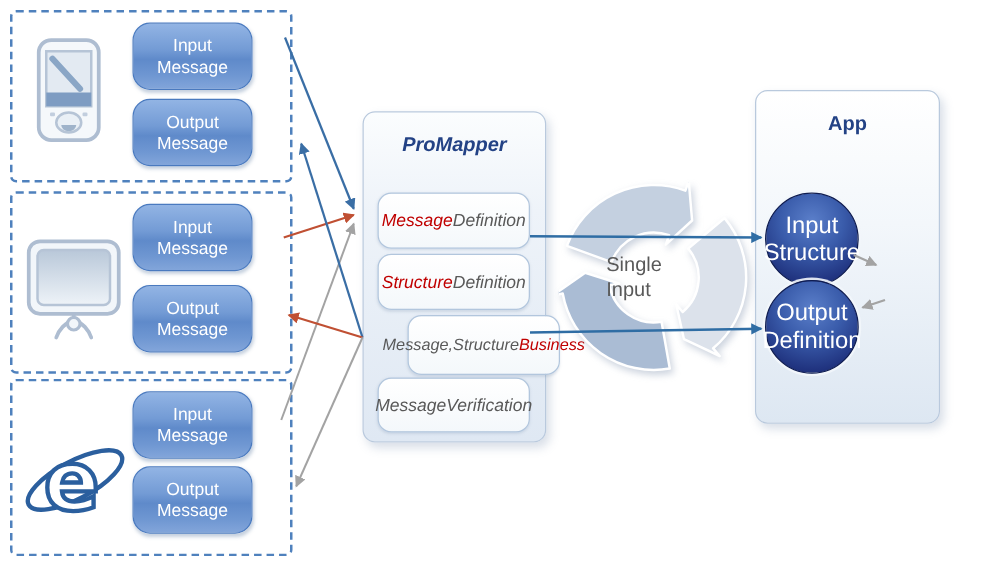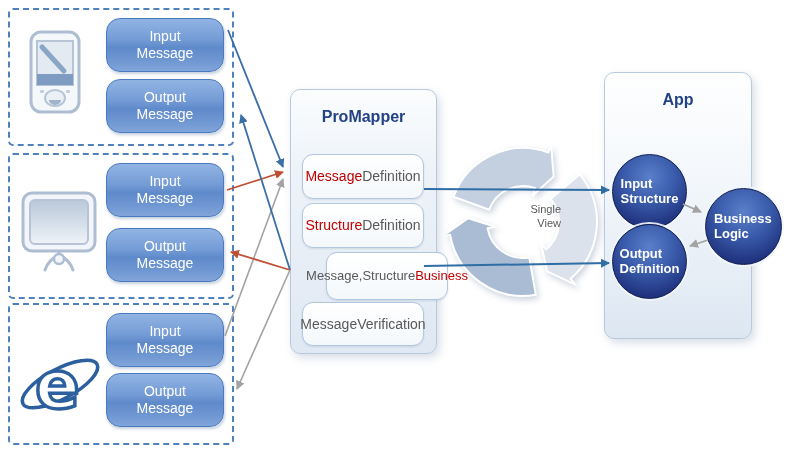--- a/index.html
+++ b/index.html
@@ -6,40 +6,40 @@
   .canvas{position:relative;width:793px;height:449px;background:#ffffff;
           font-family:"Liberation Sans",sans-serif;overflow:hidden;}
 
   
   .group{position:absolute;border:2px dashed #4f81bd;border-radius:5px;}
   .g1{left:8px;top:8px;width:222px;height:134px;}
   .g2{left:8px;top:153px;width:222px;height:142px;}
   .g3{left:8px;top:303px;width:222px;height:138px;}
 
   
-  .msgbox{position:absolute;width:118px;height:54px;border-radius:14px;
+  .msgbox{position:absolute;width:96px;height:54px;border-radius:14px;
           border:1px solid #4a7abf;
           background:linear-gradient(180deg,#92b4e4 0%,#739bd5 40%,#5f8aca 55%,#6f97d2 80%,#82a5da 100%);
           color:#fff;display:flex;align-items:center;justify-content:center;text-align:center;
           font-size:14px;line-height:1.22;box-shadow:1px 2px 3px rgba(90,120,160,.35);
           padding:16px 16px;box-sizing:border-box;}
   .b1{left:106px;top:18px;}  .b2{left:106px;top:79px;}
   .b3{left:106px;top:163px;} .b4{left:106px;top:228px;}
   .b5{left:106px;top:313px;} .b6{left:106px;top:373px;}
 
   .devicon{position:absolute;}
   .i-pda{left:28px;top:30px;}
   .i-mon{left:16px;top:190px;}
   .i-ie{left:16px;top:342px;}
 
   
   .panel{position:absolute;border:1.5px solid #b9c9dd;border-radius:10px;
          box-shadow:3px 4px 8px rgba(130,150,180,.30);box-sizing:border-box;}
   .p-promapper{left:290px;top:89px;width:147px;height:265px;
-         background:linear-gradient(180deg,#fbfdfe 0%,#eef3f9 30%,#dfe8f3 100%);}
+         background:linear-gradient(180deg,#fbfdfe 0%,#eef3f9 30%,#dfe8f3 100%);font-style:italic;}
   .p-app{left:604px;top:72px;width:148px;height:267px;
          background:linear-gradient(180deg,#ffffff 0%,#f3f7fb 40%,#dde7f2 100%);}
   .panel-title{position:absolute;top:18px;left:0;right:0;text-align:center;
          font-weight:bold;font-size:16px;color:#234285;}
 
   
   .step{position:absolute;left:11px;width:122px;box-sizing:border-box;
         background:linear-gradient(180deg,#ffffff,#f4f8fb);
         border:1.5px solid #b2c6dd;border-radius:11px;
         display:flex;flex-direction:row;align-items:center;justify-content:center;
@@ -47,31 +47,31 @@
         box-shadow:0 1px 2px rgba(130,150,180,.25);}
   .s1{top:64px;height:45px;} .s2{top:113px;height:45px;}
   .s3{top:162px;height:48px;font-size:13px;line-height:1.08;margin-left:24px;}
   .s4{top:212px;height:44px;}
   .red{color:#c00000;}
 
   
   .circle{position:absolute;border-radius:50%;
           background:radial-gradient(circle at 50% 30%,#5b7fca 0%,#3a5cab 40%,#20337f 78%,#15255f 100%);
           border:1px solid #0f1c50;box-shadow:0 0 0 2px rgba(242,246,251,.9);
-          color:#fff;display:flex;align-items:center;justify-content:center;text-align:left;
-          font-size:13px;line-height:1.15;padding:0 8px;box-sizing:border-box;font-weight:bold;}
+          color:#fff;display:flex;align-items:center;justify-content:center;text-align:center;
+          font-size:19px;line-height:1.15;padding:0 8px;box-sizing:border-box;}
   .c-is{left:612px;top:154px;width:75px;height:75px;}
   .c-bl{left:705px;top:188px;width:77px;height:77px;}
   .c-os{left:612px;top:224px;width:75px;height:75px;}
 
   
   .cycle-svg{position:absolute;left:447px;top:146px;
              filter:drop-shadow(2px 3px 3px rgba(110,130,160,.35));}
-  .single-view{position:absolute;left:485px;top:203px;width:76px;text-align:right;
-               font-size:11px;color:#595959;line-height:1.25;}
+  .single-view{position:absolute;left:485px;top:203px;width:76px;text-align:left;
+               font-size:16px;color:#595959;line-height:1.25;}
 
   
   .arrows{position:absolute;left:0;top:0;z-index:60;pointer-events:none;}
 </style>
 </head>
 <body>
 
 <div class="canvas">
 
   <div class="group g1"></div>
@@ -138,28 +138,27 @@
 
   <svg class="cycle-svg" width="152" height="152" viewBox="0 0 152 152">
     <g transform="translate(76,76)" stroke="#ffffff" stroke-width="2" stroke-linejoin="round">
       <path d="M -69.5,-25.3 A 74,74 0 0 1 25.3,-69.5 L 28,-77.1 L 30.7,-45.6 L 9.6,-26.3 L 12.3,-33.8 A 36,36 0 0 0 -33.8,-12.3 Z" fill="#c4d0e0"></path>
       <path d="M -69.5,-25.3 A 74,74 0 0 1 25.3,-69.5 L 28,-77.1 L 30.7,-45.6 L 9.6,-26.3 L 12.3,-33.8 A 36,36 0 0 0 -33.8,-12.3 Z" fill="#dce2eb" transform="rotate(120)"></path>
       <path d="M -69.5,-25.3 A 74,74 0 0 1 25.3,-69.5 L 28,-77.1 L 30.7,-45.6 L 9.6,-26.3 L 12.3,-33.8 A 36,36 0 0 0 -33.8,-12.3 Z" fill="#aabcd4" transform="rotate(240)"></path>
     </g>
   </svg>
   <div class="single-view">
     <span>Single</span><br>
-    <span>View</span>
+    <span>Input</span>
   </div>
 
   <div class="panel p-app">
     <div class="panel-title">App</div>
   </div>
   <div class="circle c-is">Input Structure</div>
-  <div class="circle c-bl">Business Logic</div>
   <div class="circle c-os">Output Definition</div>
 
   <svg class="arrows" width="793" height="449" viewBox="0 0 793 449">
     <defs>
       <marker id="ah-blue" markerUnits="userSpaceOnUse" markerWidth="10" markerHeight="9" refX="8" refY="4.5" orient="auto">
         <path d="M0,0 L9,4.5 L0,9 Z" fill="#3a6ea5"></path>
         </marker>
       <marker id="ah-red" markerUnits="userSpaceOnUse" markerWidth="10" markerHeight="9" refX="8" refY="4.5" orient="auto">
         <path d="M0,0 L9,4.5 L0,9 Z" fill="#c05033"></path>
         </marker>

